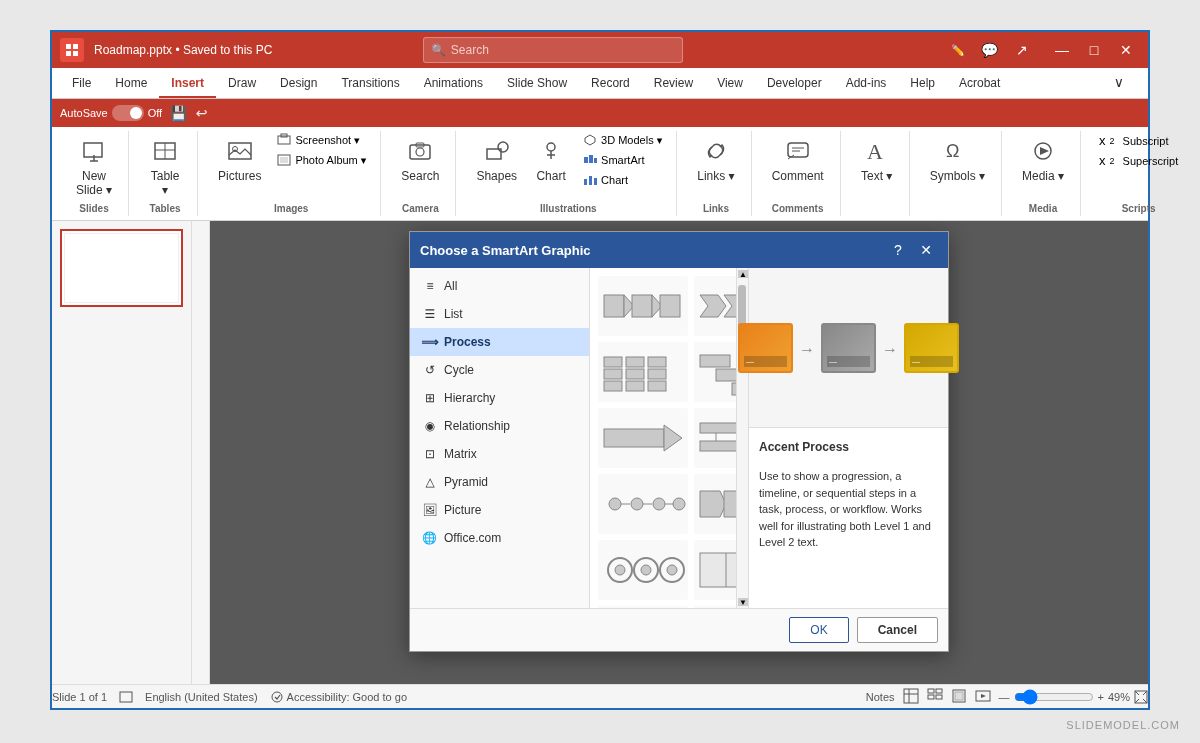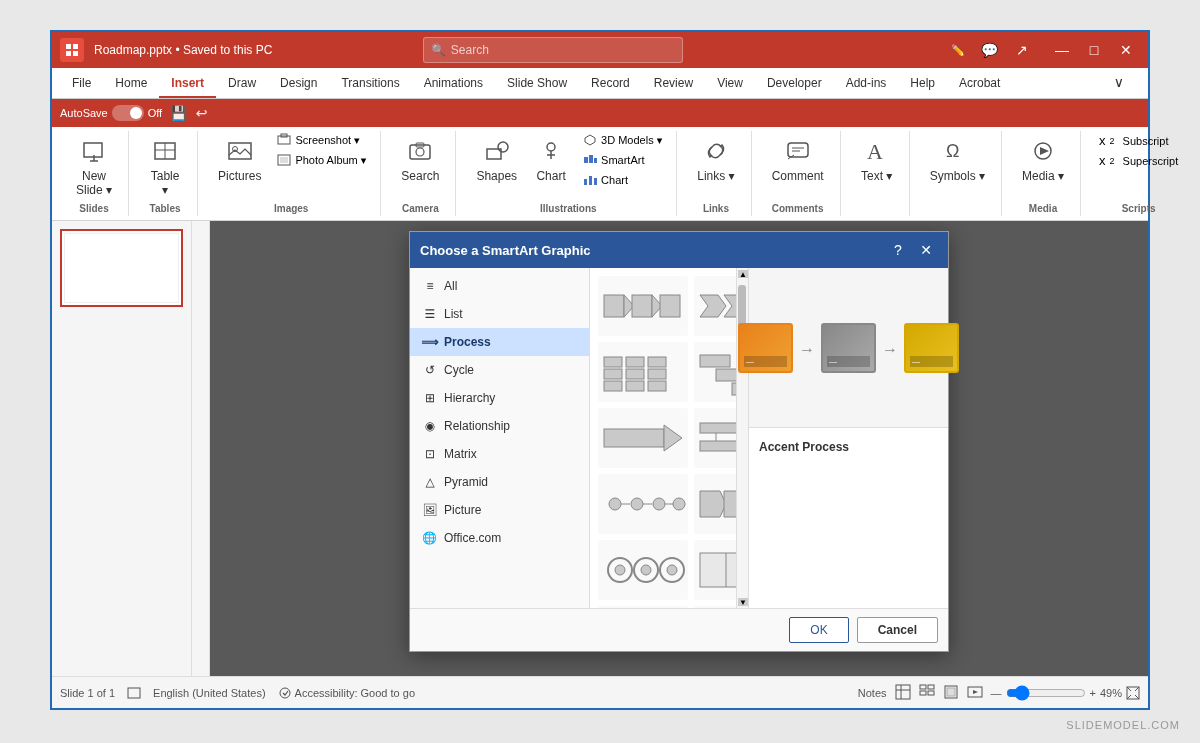--- a/index.html
+++ b/index.html
@@ -70,21 +70,21 @@
     .dialog-preview { width: 200px; border-left: 1px solid #ddd; display: flex; flex-direction: column; }
     .dialog-preview-img { height: 160px; background: #f5f5f5; display: flex; align-items: center; justify-content: center; border-bottom: 1px solid #ddd; padding: 10px; }
     .dialog-preview-text { padding: 10px; font-size: 11px; line-height: 1.5; color: #333; flex: 1; overflow-y: auto; }
     .dialog-preview-title { font-size: 12px; font-weight: 600; margin-bottom: 12px; color: #333; }
     .dialog-footer { border-top: 1px solid #ddd; padding: 8px 10px; display: flex; justify-content: flex-end; gap: 8px; background: #f9f9f9; }
     .dialog-footer-btn { padding: 5px 20px; font-size: 12px; cursor: pointer; border-radius: 2px; }
     .dialog-footer-btn.primary { background: white; border: 1px solid #2b579a; color: #2b579a; }
     .dialog-footer-btn.secondary { background: white; border: 1px solid #999; color: #333; font-weight: bold; }
     
     
-    .status-bar { height: 32px; background: #f5f5f5; border-top: 1px solid #ddd; display: flex; align-items: center; padding: 0 8px; gap: 12px; font-size: 11px; color: #555; }
+    .status-bar { height: 24px; background: #f5f5f5; border-top: 1px solid #ddd; display: flex; align-items: center; padding: 0 0; gap: 12px; font-size: 11px; color: #555; }
     .status-bar-right { margin-left: auto; display: flex; align-items: center; gap: 8px; }
     .zoom-control { display: flex; align-items: center; gap: 4px; }
     
     
     .dialog-grid::-webkit-scrollbar, .dialog-sidebar::-webkit-scrollbar { width: 8px; }
     .dialog-grid::-webkit-scrollbar-track, .dialog-sidebar::-webkit-scrollbar-track { background: #f1f1f1; }
     .dialog-grid::-webkit-scrollbar-thumb, .dialog-sidebar::-webkit-scrollbar-thumb { background: #ccc; border-radius: 4px; }
     
     
     .accent-preview { display: flex; gap: 6px; align-items: center; }
@@ -619,20 +619,21 @@
                         <div style="font-size:8px;color:white;background:rgba(0,0,0,0.2);padding:1px 2px;width:100%;text-align:left;">—</div>
                       </div>
                       <span style="color:#888;font-size:16px;">→</span>
                       <div class="accent-box yellow">
                         <div style="font-size:8px;color:white;background:rgba(0,0,0,0.2);padding:1px 2px;width:100%;text-align:left;">—</div>
                       </div>
                     </div>
                   </div>
                   <div class="dialog-preview-text">
                     <div class="dialog-preview-title">Accent Process</div>
+                    <span>Use to show a progression, a timeline, or sequential steps in a task, process, or workflow. Works well for illustrating both Level 1 and Level 2 text.</span>
                   </div>
                 </div>
               </div>
 
               <div class="dialog-footer">
                 <button class="dialog-footer-btn primary">OK</button>
                 <button class="dialog-footer-btn secondary">Cancel</button>
               </div>
             </div>
           </div>

